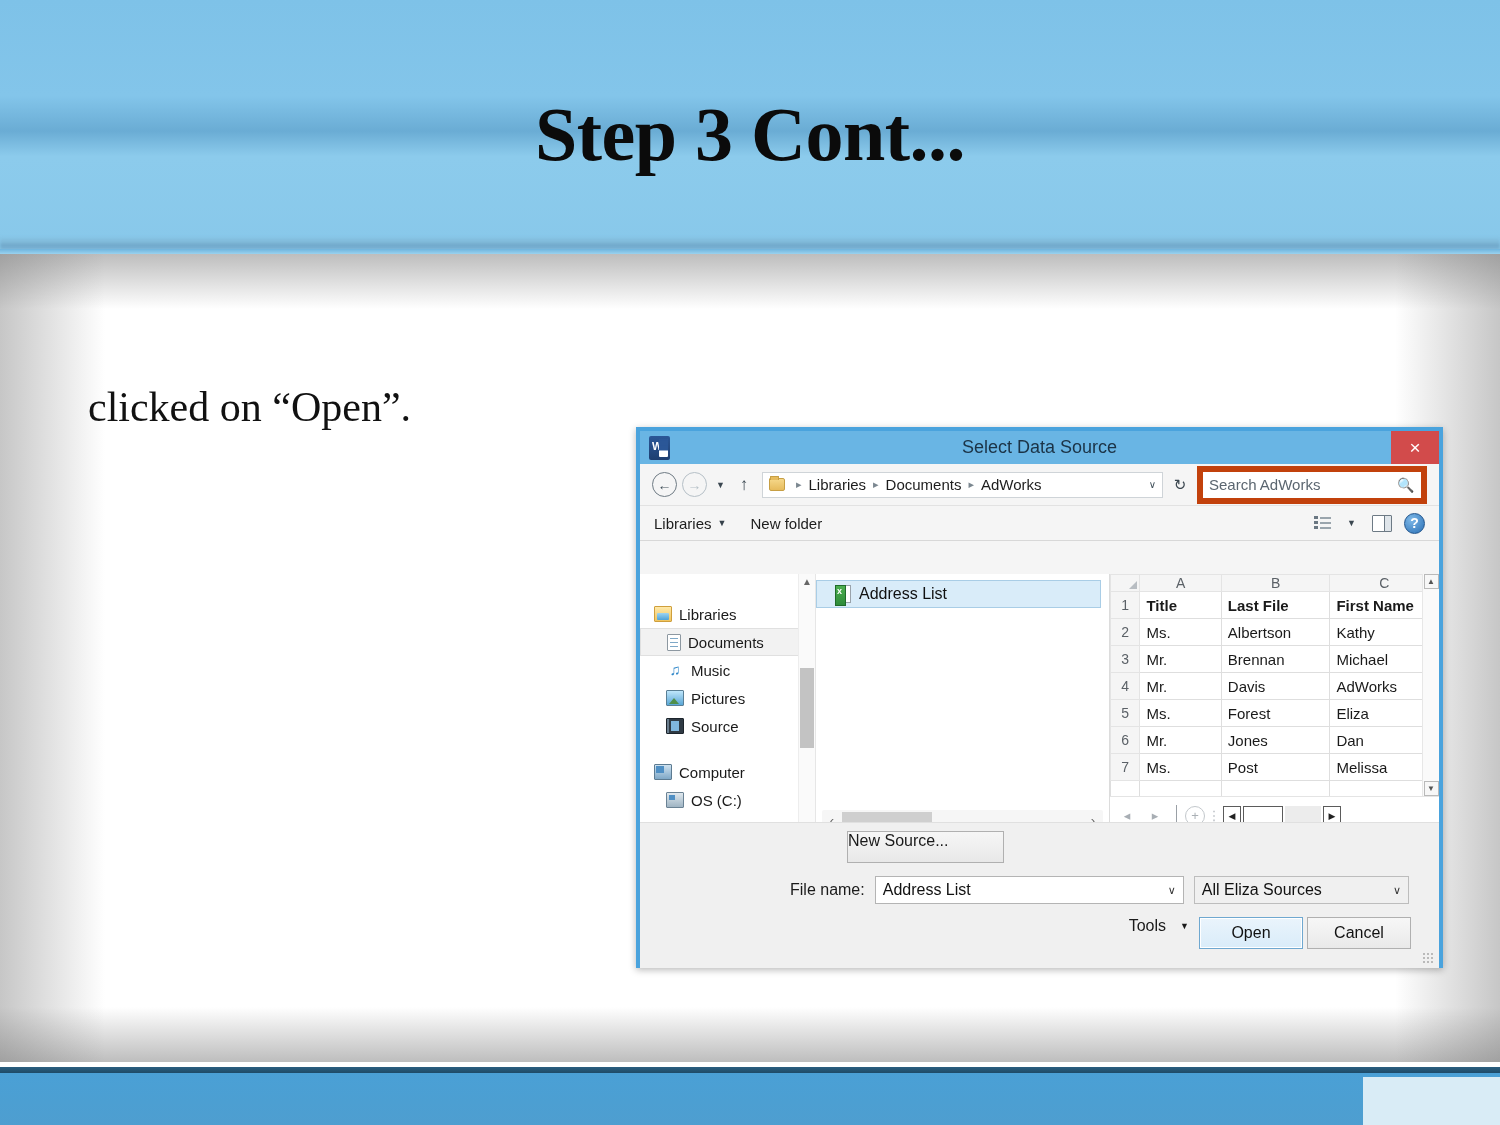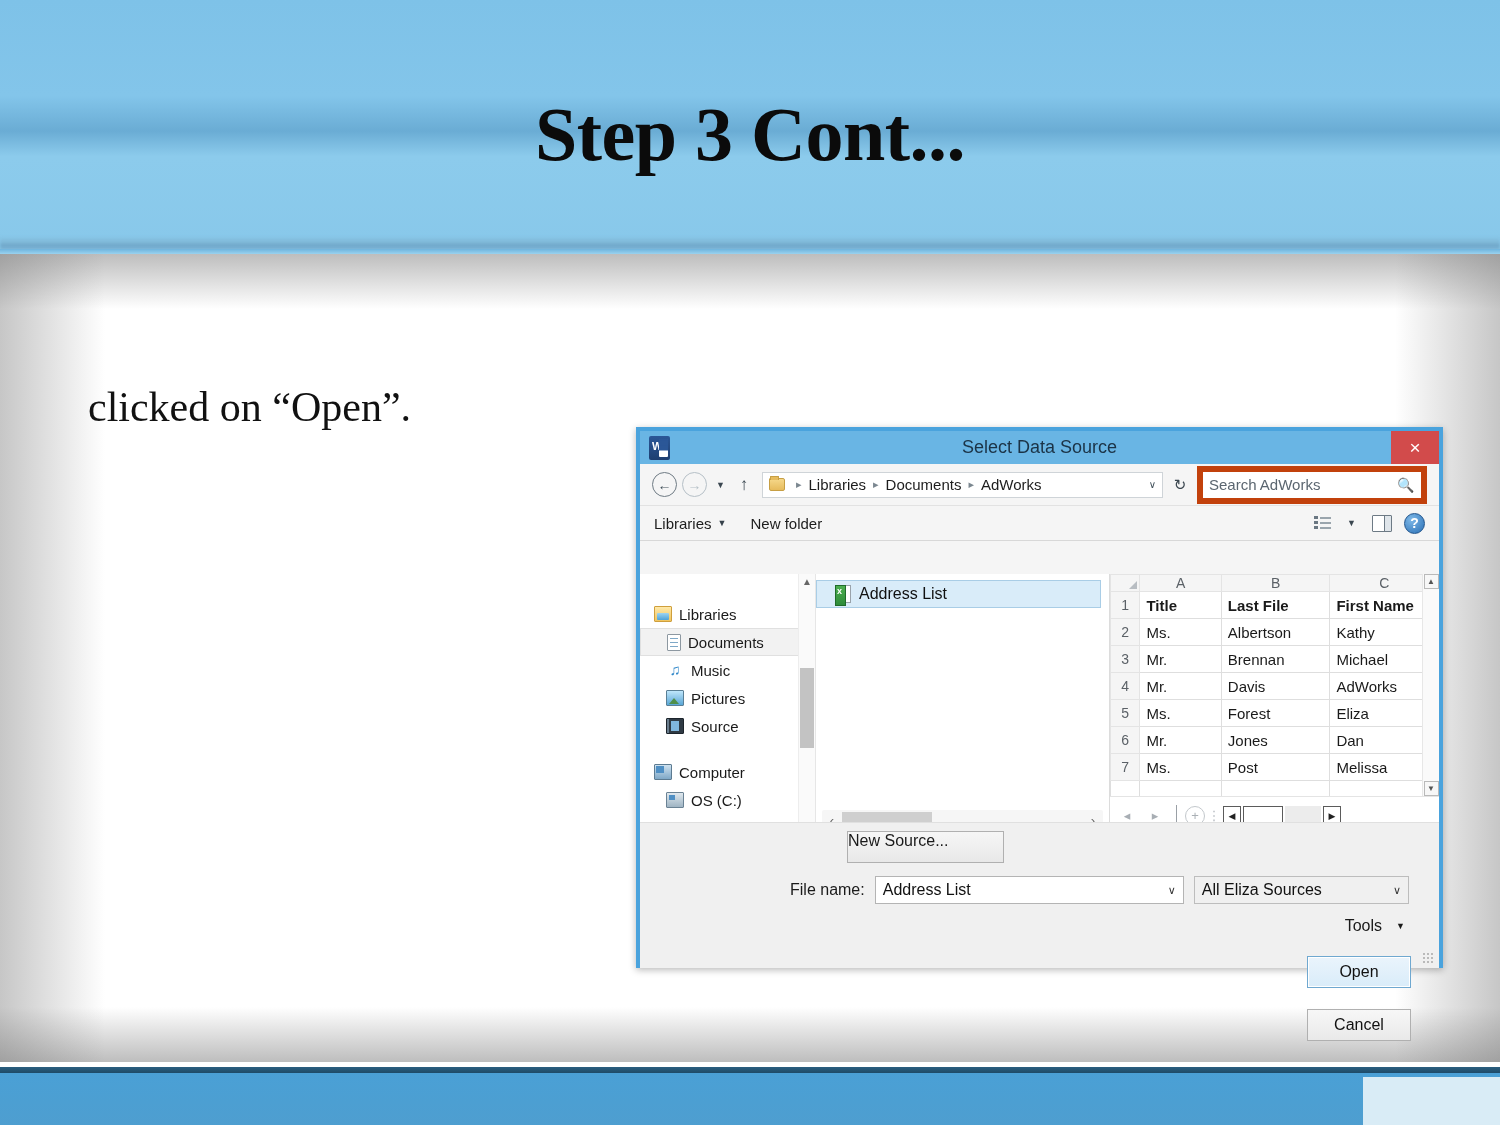--- a/index.html
+++ b/index.html
@@ -456,21 +456,21 @@
     height: 28px; background: #fff; border: 1px solid #b4b4b4;
     display: flex; align-items: center; padding: 0 7px;
     font-size: 16px; color: #111;
   }
   .combo.fname { width: 316px; }
   .combo.ftype { width: 220px; background: #f0f0f0; border-color:#bdbdbd; }
   .combo .cb-caret { margin-left: auto; font-size: 11px; color: #333; cursor: pointer; }
 
   .btn-row {
     position: absolute; right: 28px; top: 94px;
-    display: flex; align-items: flex-end; gap: 21px; flex-direction: column;
+    display: flex; align-items: flex-start; gap: 4px;
   }
   .tools-btn {
     font-size: 16px; color: #1a1a1a; display: flex; align-items: center; gap: 14px;
     cursor: pointer; margin-right: 6px;
   }
   .tools-btn .cm { font-size: 9px; }
   .dlg-btn {
     width: 104px; height: 32px;
     background: linear-gradient(180deg,#f7f7f7,#e9e9e9);
     border: 1px solid #b0b0b0;

